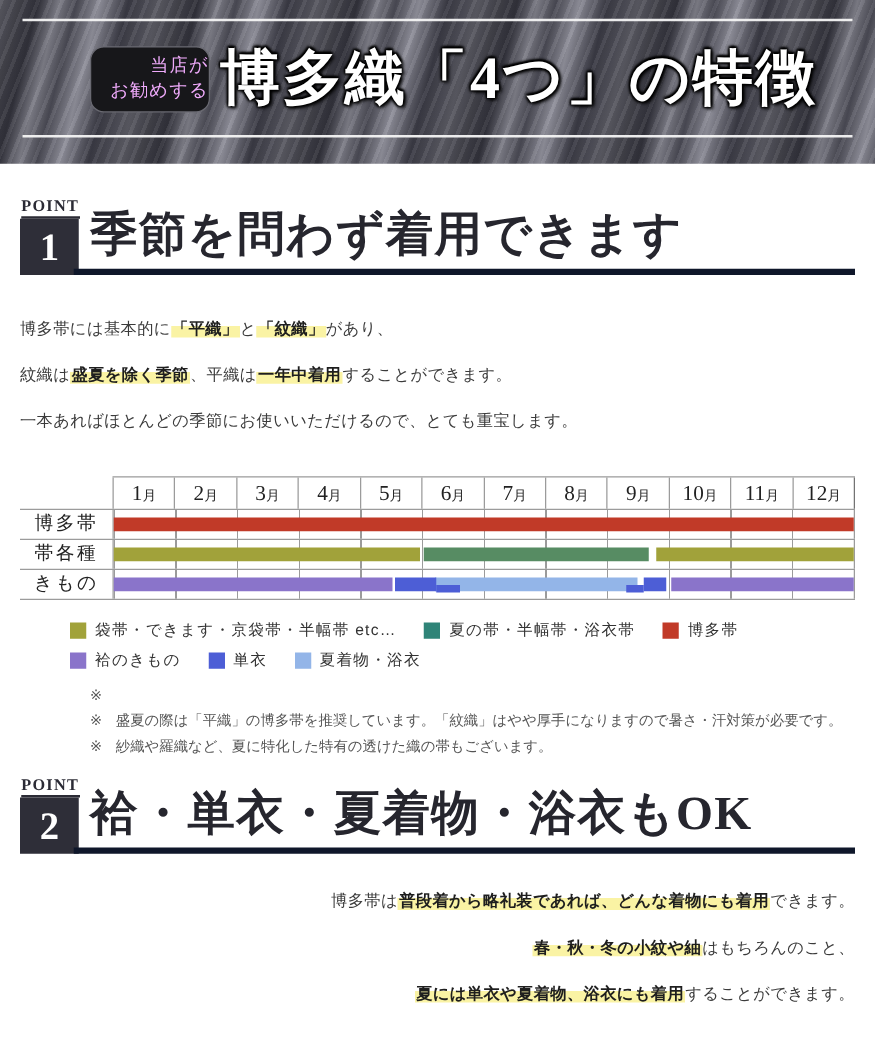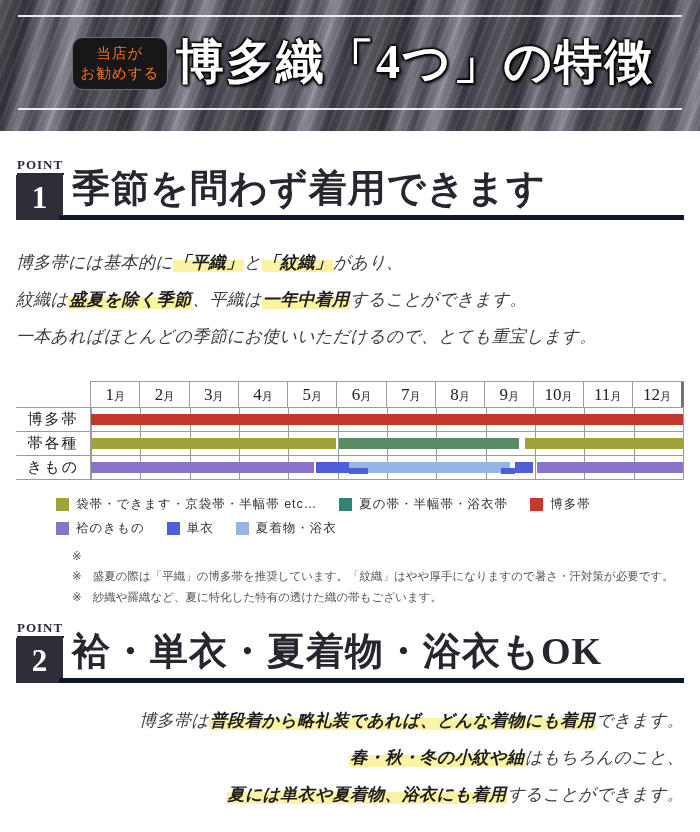--- a/index.html
+++ b/index.html
@@ -21,22 +21,22 @@
       repeating-linear-gradient(104deg,
         #5a5a63 0px, #42424a 16px, #31313a 30px, #7e7e88 46px,
         #4a4a54 60px, #90909b 78px, #3a3a44 100px, #5a5a63 124px);
   }
   .header-line{ position:absolute; left:18px; right:18px; height:2px; background:#f5f5f5; opacity:.95; }
   .header-line.top{ top:15px; }
   .header-line.bottom{ top:108px; }
   .header-badge{
     position:absolute; left:72px; top:37px; width:96px; height:53px;
     background:#17171a; border:1px solid #6a6a72; border-radius:11px;
-    display:flex; flex-direction:column; align-items:center; justify-content:center;
-    color:#f97316; font-family:"Liberation Serif","DejaVu Serif",serif;
+    display:flex; flex-direction:column; align-items:flex-end; justify-content:center;
+    color:#f0abfc; font-family:"Liberation Serif","DejaVu Serif",serif;
     font-size:14.5px; line-height:1.35; letter-spacing:1px;
   }
   .header-title{
     position:absolute; left:176px; top:30px;
     font-family:"Liberation Serif","DejaVu Serif",serif;
     font-size:48px; font-weight:600; letter-spacing:2px;
     color:#ffffff; white-space:nowrap;
     text-shadow: 0 0 3px #000, 2px 2px 3px #000, -1px -1px 2px #000, 1px -1px 2px #000, -1px 1px 2px #000;
   }
 
@@ -59,38 +59,38 @@
   .head-line-wrap{ flex:1; border-bottom:5px solid #0f172a; padding:0 0 5px 13px; }
   .point-title{
     font-family:"Liberation Serif","DejaVu Serif",serif;
     font-size:38px; font-weight:600; color:#26262e; letter-spacing:1px;
     line-height:1.1; white-space:nowrap;
   }
 
   
   .para{ margin:29px 16px 0; }
   .para.second{ margin-top:24px;text-align:right; }
-  .para p{ font-size:17px; line-height:28px; margin-bottom:9px; color:#3b3b3b; letter-spacing:.3px;font-style:italic; }
+  .para p{ font-size:13px; line-height:28px; margin-bottom:9px; color:#3b3b3b; letter-spacing:.3px; }
   .hl{
     font-weight:bold; color:#1e1e1e;
     background:linear-gradient(transparent 38%, #faf3a4 38%);
     padding:0 1px;
   }
 
   
   .gantt{ margin:30px 16px 16px; border-bottom:1px solid #9b9b9b; }
   .g-header{ display:flex; border-bottom:1px solid #9b9b9b; }
   .g-header .g-labelcol{ width:74px; }
   .g-months{ flex:1; display:flex; border-top:1px solid #9b9b9b; }
   .g-cell{
     flex:1; text-align:center; height:25px; line-height:25px;
     border-left:1px solid #9b9b9b;
     font-family:"Liberation Serif","DejaVu Serif",serif; color:#222;
   }
-  .g-cell:last-child{ border-right:3px solid #737373;font-family:Liberation Serif, serif; }
+  .g-cell:last-child{ border-right:1px solid #737373;font-family:Liberation Serif, serif; }
   .m-num{ font-size:17px; }
   .m-unit{ font-size:11px; }
   .g-row{ display:flex; border-bottom:1px solid #9b9b9b; }
   .g-row:last-child{ border-bottom:none; }
   .g-label{
     width:74px; height:23px; line-height:23px; text-align:center;
     font-family:"Liberation Serif","DejaVu Serif",serif;
     font-size:15px; color:#222; letter-spacing:2px;
   }
   .g-track{

